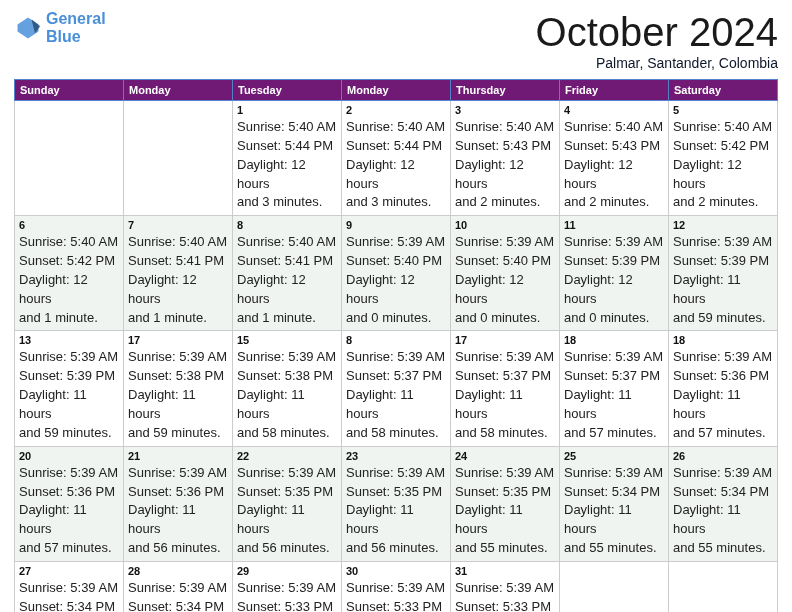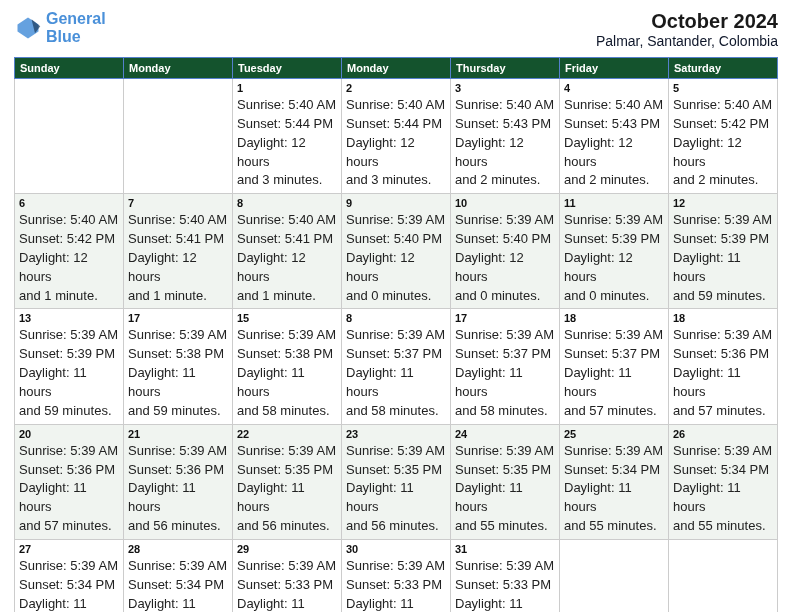--- a/index.html
+++ b/index.html
@@ -38,37 +38,37 @@
       color: #4a90d9;
     }
     .logo-icon {
       width: 28px;
       height: 28px;
     }
     .title-block {
       text-align: right;
     }
     .month-title {
-      font-size: 20px;
-      font-weight: bold;
+      font-size: 40px;
+      font-weight: normal;
       color: #1a1a1a;
     }
     .location {
       font-size: 14px;
       color: #0f172a;
     }
     .calendar {
       flex: 1;
       border: 1px solid #ccc;
       border-collapse: collapse;
       width: 100%;
       table-layout: fixed;
     }
     .calendar th {
-      background: #14532d;
+      background: #701a75;
       color: #fff;
       font-size: 11px;
       font-weight: bold;
       padding: 4px 5px;
       text-align: left;
       border: 1px solid #5580cc;
     }
     .calendar td {
       border: 1px solid #ccc;
       vertical-align: top;

